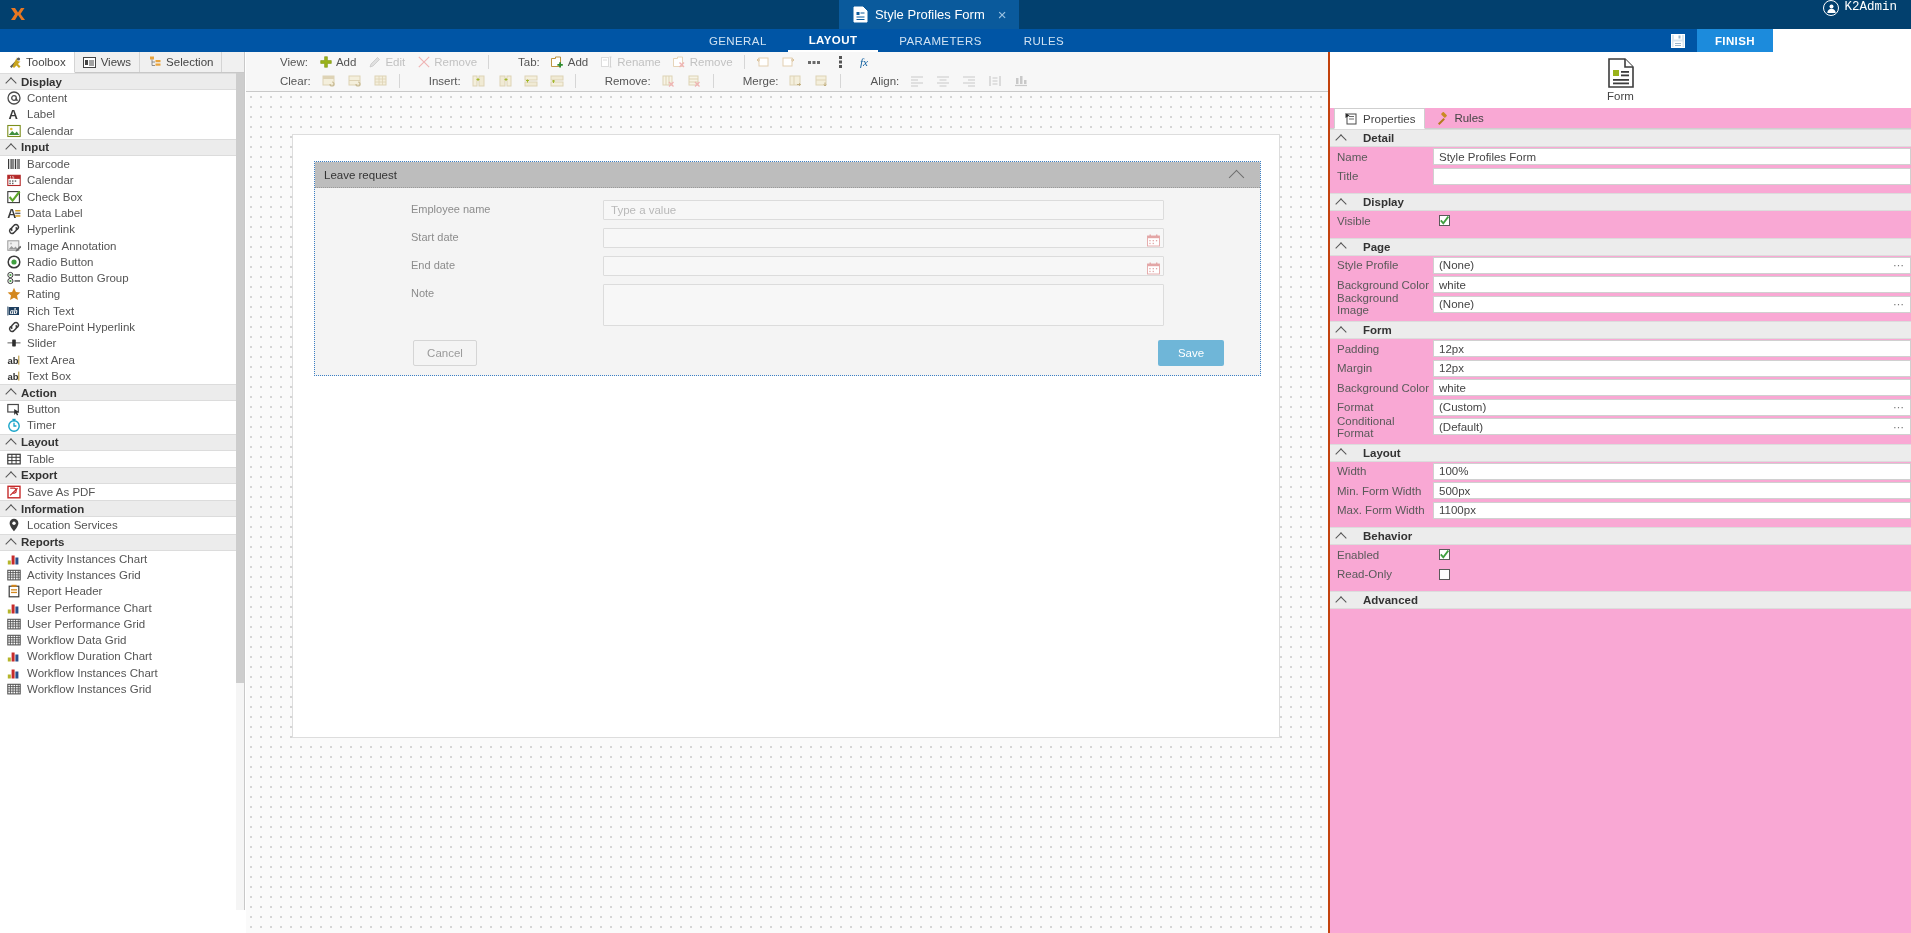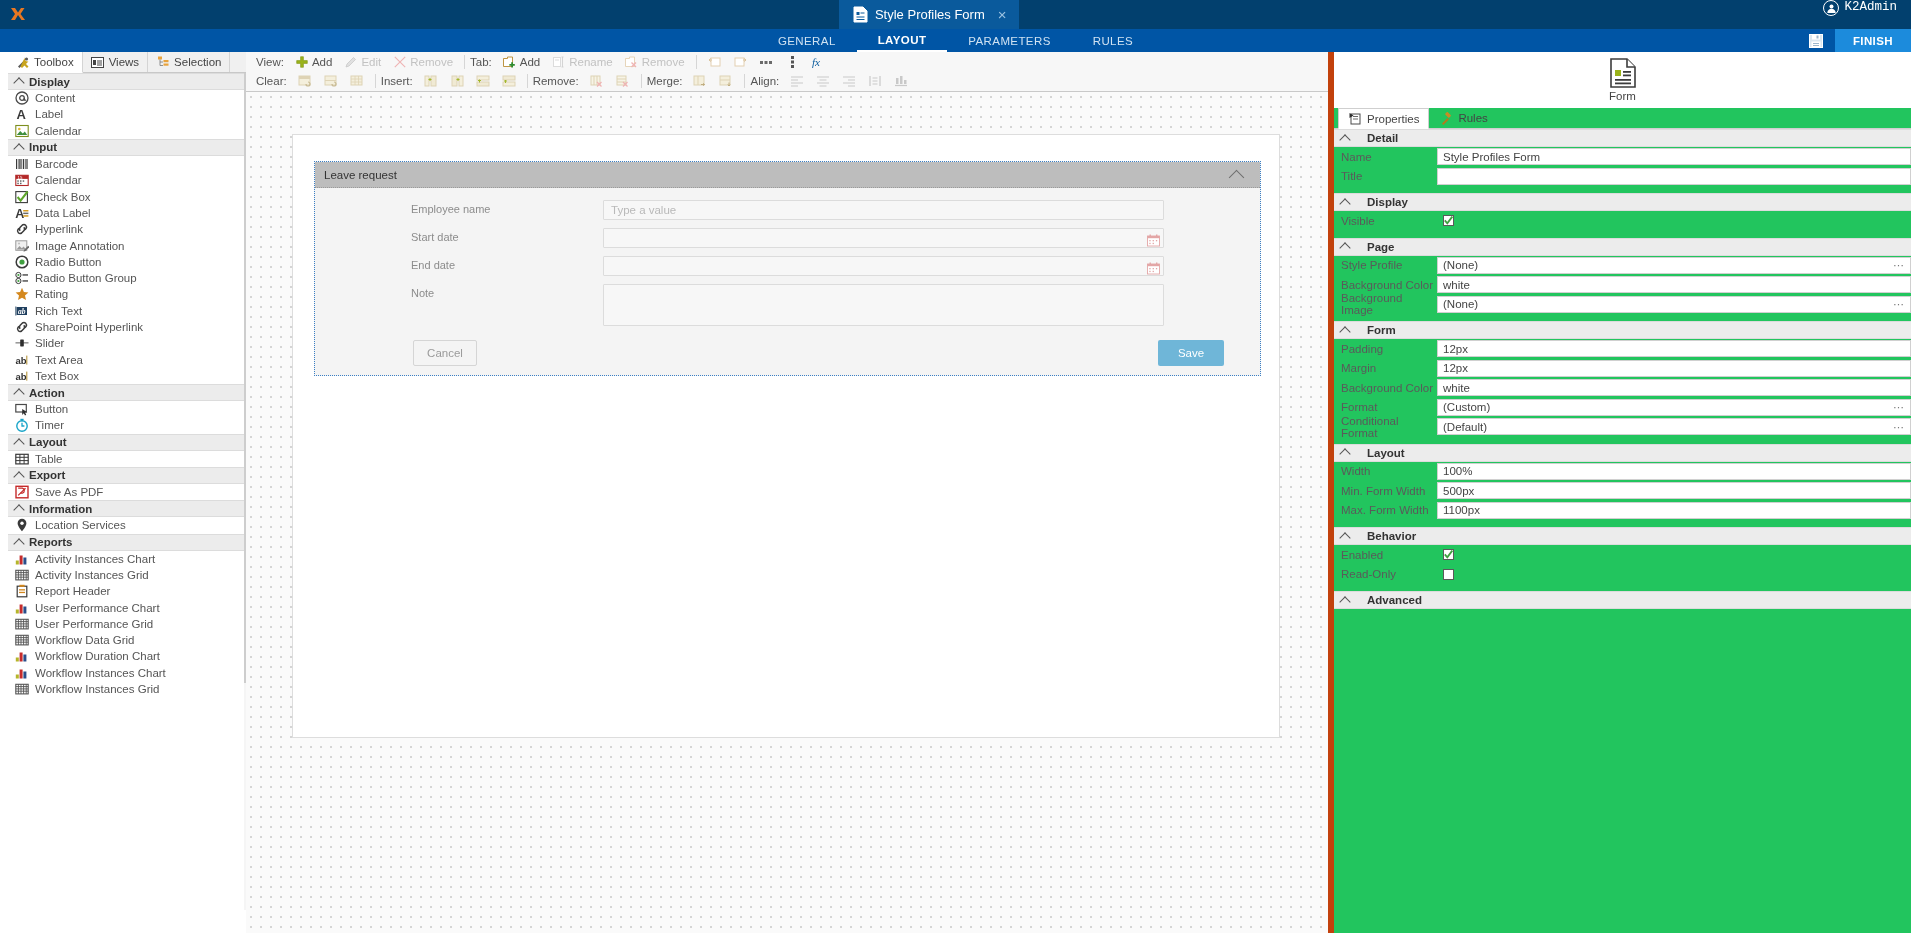--- a/index.html
+++ b/index.html
@@ -40,21 +40,21 @@
     color: #fff; font-size: 12.5px; padding-right: 14px; font-family: Liberation Mono, monospace;
   }
   .user-avatar {
     width: 16px; height: 16px; border-radius: 50%;
     border: 1.5px solid #fff; display: flex; align-items: center;
     justify-content: center;
   }
 
   
   .ribbon {
-    position: absolute; top: 29px; left: 0; width: 1911px; height: 23px;
+    position: absolute; top: 29px; left: 0; width: 1773px; height: 23px;
     background: #0055a5;
     display: flex; align-items: stretch; justify-content: center;
   }
   .ribbon-tabs { display: flex; align-items: stretch; gap: 0; }
   .ribbon-tab {
     color: #cfe2f2; font-size: 11.5px; letter-spacing: 0.4px;
     padding: 0 21px; display: flex; align-items: center;
     cursor: pointer; font-weight: normal;
   }
   .ribbon-tab.active {
@@ -70,21 +70,21 @@
     cursor: pointer;
   }
   .finish-btn {
     background: #1c8bdc; color: #fff; font-size: 11.5px; font-weight: bold;
     letter-spacing: 0.4px;
     display: flex; align-items: center; padding: 0 18px; cursor: pointer;
   }
 
   
   .left-panel {
-    position: absolute; top: 52px; left: 8px; width: 245px; height: 858px;
+    position: absolute; top: 52px; left: 0; width: 245px; height: 858px;
     background: #fff; border-right: 1px solid #c8c8c8;
     display: flex; flex-direction: column;
   }
   .lp-tabs {
     height: 21px; display: flex; align-items: stretch;
     background: #f0f0f0; border-bottom: 1px solid #c8c8c8;
   }
   .lp-tab {
     display: flex; align-items: center; gap: 4px;
     padding: 0 8px; font-size: 11.5px; color: #444;
@@ -122,21 +122,21 @@
   
   .toolbar {
     position: absolute; top: 52px; left: 246px; width: 1082px; height: 40px;
     background: #f7f7f7; border-bottom: 1px solid #c9c9c9;
     display: flex; flex-direction: column;
   }
   .tb-row {
     height: 20px; display: flex; align-items: center; gap: 0;
     padding-left: 10px;
   }
-  .tb-label { font-size: 11.5px; color: #555; margin-right: 5px; }
+  .tb-label { font-size: 11.5px; color: #555; margin-right: 5px; margin-left: 24px; }
   .tb-btn {
     display: flex; align-items: center; gap: 3px;
     padding: 0 6px; height: 18px; font-size: 11.5px; color: #555;
     cursor: pointer;
   }
   .tb-btn.disabled { color: #c2c2c2; cursor: default; }
   .tb-sep { width: 1px; height: 14px; background: #d6d6d6; margin: 0 5px; }
   .tb-ico { width: 14px; height: 14px; display: inline-flex; align-items: center; justify-content: center; }
 
   
@@ -195,21 +195,21 @@
   }
   .btn-save {
     width: 66px; height: 26px; background: #6fb6d8; color: #fff;
     font-size: 11.5px; display: flex; align-items: center;
     justify-content: center; border-radius: 2px; cursor: pointer;
   }
 
   
   .right-panel {
     position: absolute; top: 52px; right: 0; width: 583px; height: 881px;
-    background: #22c55e; border-left: 6px solid #c2410c;
+    background: #f9a8d4; border-left: 2px solid #c2410c;
   }
   .rp-head {
     height: 56px; display: flex; flex-direction: column;
     align-items: center; justify-content: center; gap: 2px;
     background: #fff;
   }
   .rp-head-label { font-size: 11.5px; color: #444; }
   .rp-tabs {
     height: 21px; display: flex; align-items: stretch;
     border-bottom: 1px solid #cfcfcf; padding-left: 4px;

